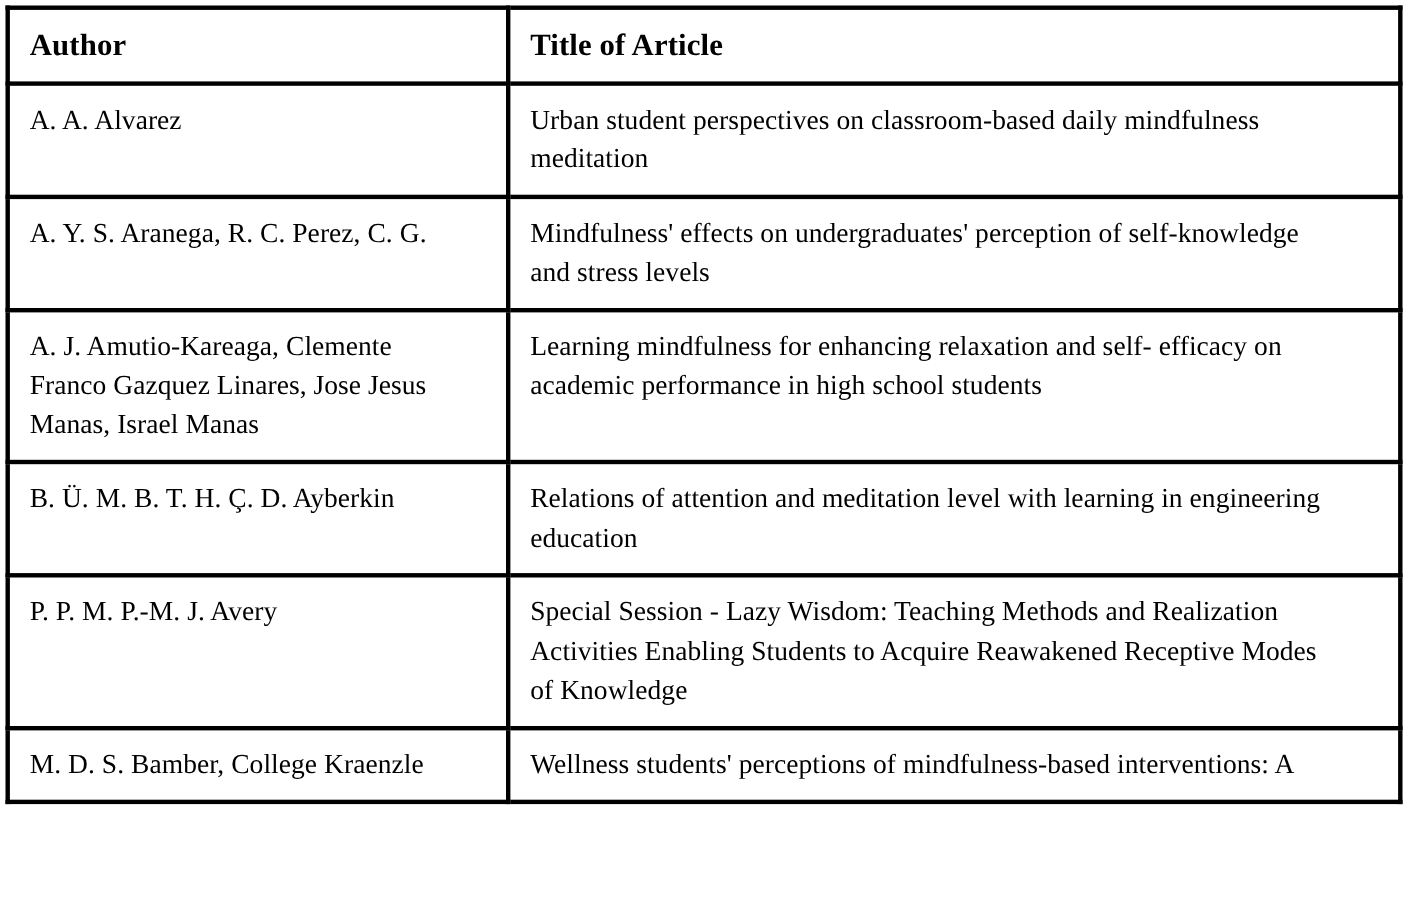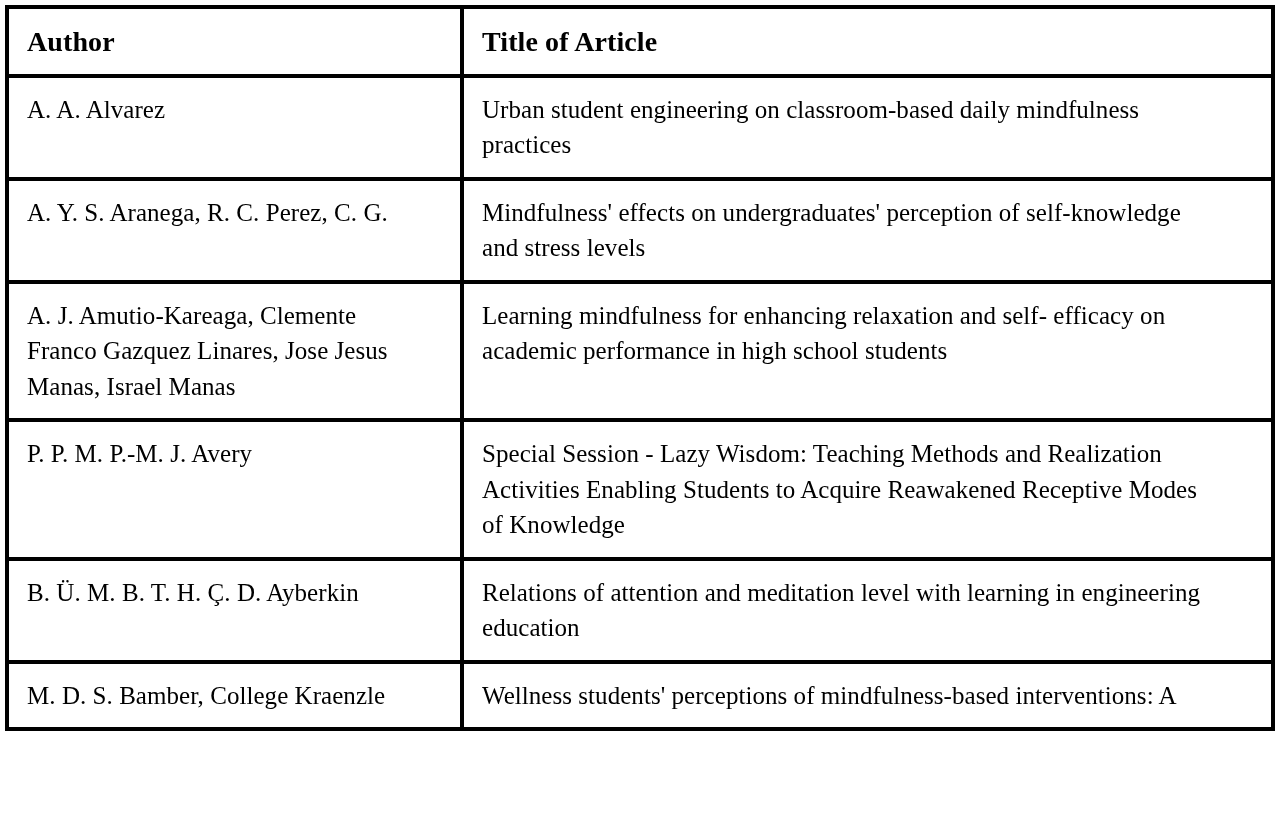--- a/index.html
+++ b/index.html
@@ -108,22 +108,22 @@
       </thead>
       <tbody id="table-body">
           <tr data-row="0">
             <td>
               <div class="cell-inner">
                 <span class="cell-line">A. A. Alvarez</span>
               </div>
             </td>
             <td>
               <div class="cell-inner">
-                <span class="cell-line">Urban student engineering on classroom-based daily mindfulness</span>
-                <span class="cell-line">practices</span>
+                <span class="cell-line">Urban student perspectives on classroom-based daily mindfulness</span>
+                <span class="cell-line">meditation</span>
               </div>
             </td>
           </tr>
           <tr data-row="2">
             <td>
               <div class="cell-inner">
                 <span class="cell-line">A. Y. S. Aranega, R. C. Perez, C. G.</span>
               </div>
             </td>
             <td>
@@ -141,44 +141,44 @@
                 <span class="cell-line">Manas, Israel Manas</span>
               </div>
             </td>
             <td>
               <div class="cell-inner">
                 <span class="cell-line">Learning mindfulness for enhancing relaxation and self- efficacy on</span>
                 <span class="cell-line">academic performance in high school students</span>
               </div>
             </td>
           </tr>
+          <tr data-row="4">
+            <td>
+              <div class="cell-inner">
+                <span class="cell-line">B. Ü. M. B. T. H. Ç. D. Ayberkin</span>
+              </div>
+            </td>
+            <td>
+              <div class="cell-inner">
+                <span class="cell-line">Relations of attention and meditation level with learning in engineering</span>
+                <span class="cell-line">education</span>
+              </div>
+            </td>
+          </tr>
           <tr data-row="3">
             <td>
               <div class="cell-inner">
                 <span class="cell-line">P. P. M. P.-M. J. Avery</span>
               </div>
             </td>
             <td>
               <div class="cell-inner">
                 <span class="cell-line">Special Session - Lazy Wisdom: Teaching Methods and Realization</span>
                 <span class="cell-line">Activities Enabling Students to Acquire Reawakened Receptive Modes</span>
                 <span class="cell-line">of Knowledge</span>
-              </div>
-            </td>
-          </tr>
-          <tr data-row="4">
-            <td>
-              <div class="cell-inner">
-                <span class="cell-line">B. Ü. M. B. T. H. Ç. D. Ayberkin</span>
-              </div>
-            </td>
-            <td>
-              <div class="cell-inner">
-                <span class="cell-line">Relations of attention and meditation level with learning in engineering</span>
-                <span class="cell-line">education</span>
               </div>
             </td>
           </tr>
           <tr data-row="6">
             <td>
               <div class="cell-inner">
                 <span class="cell-line">M. D. S. Bamber, College Kraenzle</span>
               </div>
             </td>
             <td>

